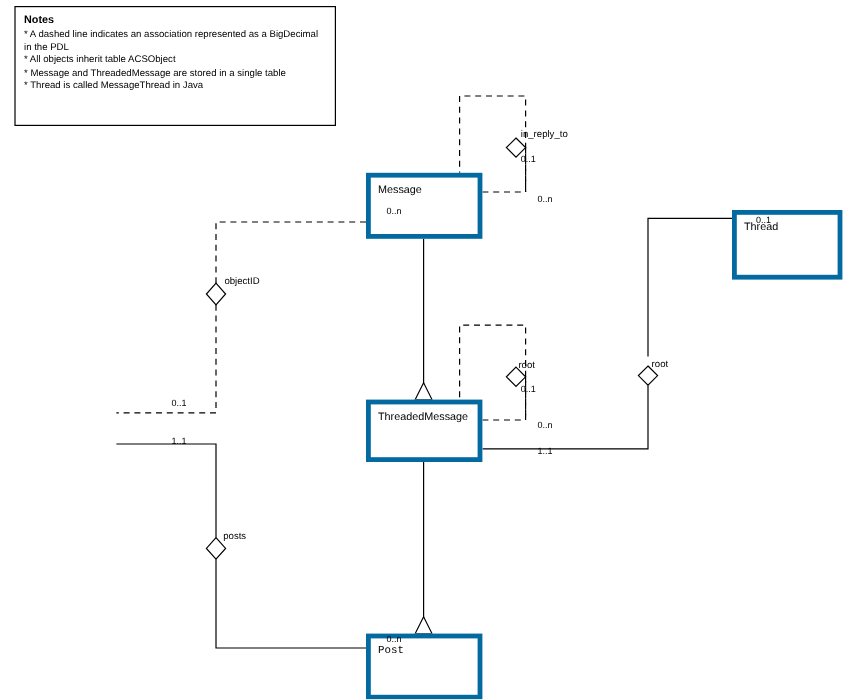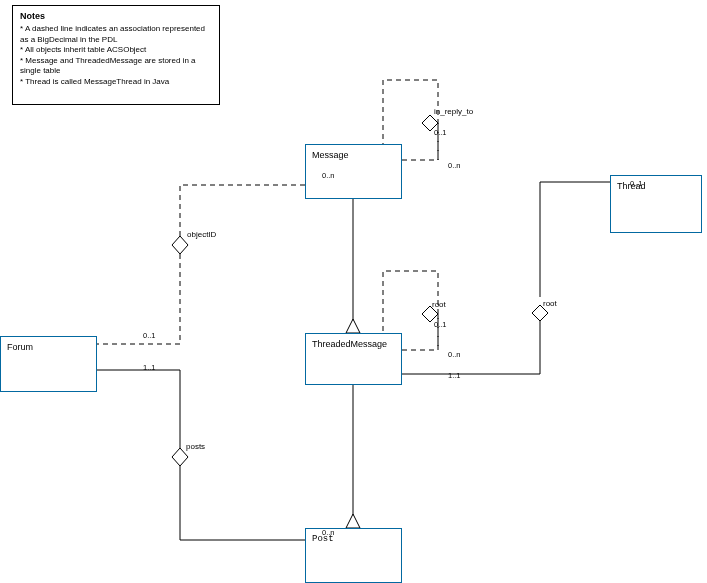--- a/index.html
+++ b/index.html
@@ -20,21 +20,21 @@
   svg.diagram-lines {
     position: absolute;
     left: 0;
     top: 0;
     width: 707px;
     height: 583px;
     pointer-events: none;
   }
   .uml-class {
     position: absolute;
-    border: 1px solid #0369a1;
+    border: 4px solid #0369a1;
     background: #ffffff;
     box-sizing: border-box;
   }
   .uml-class .cls-name {
     font-size: 9px;
     color: #000000;
     padding: 5px 6px;
     line-height: 11px;
     white-space: nowrap;
   }
@@ -116,38 +116,35 @@
       <polygon points="353,514 346,528 360,528" fill="#ffffff" stroke="#000000" stroke-width="1"></polygon>
     </g>
 
     <g>
       <path d="M 97 370 L 180 370 L 180 448" fill="none" stroke="#000000" stroke-width="1"></path>
       <polygon points="180,448 188,457 180,466 172,457" fill="#ffffff" stroke="#000000" stroke-width="1"></polygon>
       <path d="M 180 466 L 180 540 L 305 540" fill="none" stroke="#000000" stroke-width="1"></path>
     </g>
   </svg>
 
-  <div class="notes-box" style="left:12px; top:5px; width:208px; height:100px;">
+  <div class="notes-box" style="left:12px; top:5px; width:268px; height:100px;">
     <div class="notes-title">Notes</div>
     <div class="notes-list">
       <span class="note-line">* A dashed line indicates an association represented as a BigDecimal in the PDL</span>
       <span class="note-line">* All objects inherit table ACSObject</span>
       <span class="note-line">* Message and ThreadedMessage are stored in a single table</span>
       <span class="note-line">* Thread is called MessageThread in Java</span>
     </div>
   </div>
 
   <div class="uml-class" style="left:305px; top:144px; width:97px; height:55px;">
     <div class="cls-name">Message</div>
   </div>
   <div class="uml-class" style="left:610px; top:143px; width:92px; height:58px;margin-top:32px;">
     <div class="cls-name">Thread</div>
-  </div>
-  <div class="uml-class" style="left:0px; top:336px; width:97px; height:56px;">
-    <div class="cls-name">Forum</div>
   </div>
   <div class="uml-class" style="left:305px; top:333px; width:97px; height:52px;">
     <div class="cls-name">ThreadedMessage</div>
   </div>
   <div class="uml-class" style="left:305px; top:528px; width:97px; height:55px;font-family:Liberation Mono, monospace;">
     <div class="cls-name">Post</div>
   </div>
 
   <div class="assoc-label" style="left:434px; top:107px;">in_reply_to</div>
   <div class="assoc-label" style="left:187px; top:230px;">objectID</div>

